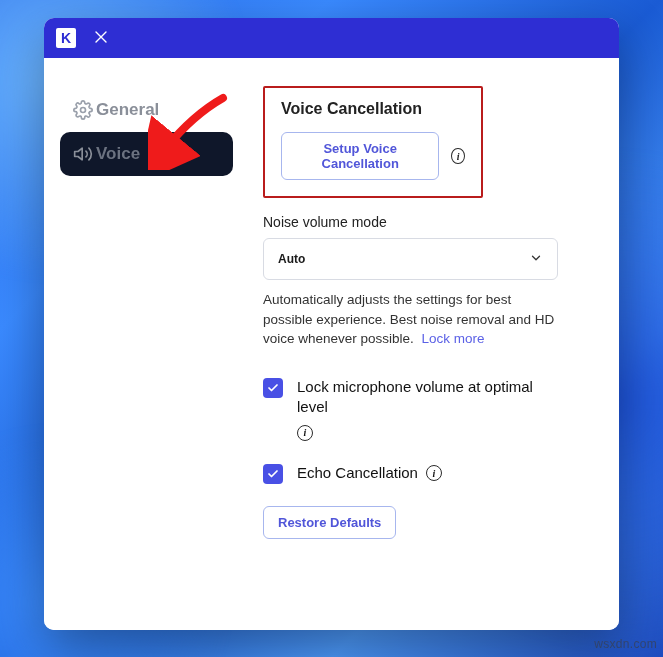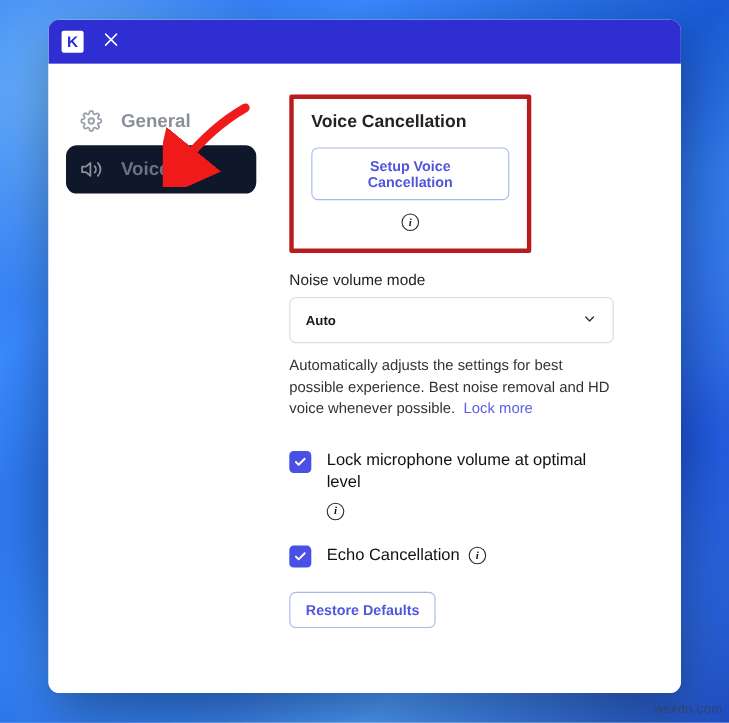--- a/index.html
+++ b/index.html
@@ -56,39 +56,39 @@
   }
   .body {
     flex:1; display:flex; background:#fff;
   }
   .sidebar {
     width:205px;
     padding:30px 16px;
   }
   .side-item {
     display:flex; align-items:center;
-    gap:16px;
+    gap:2px;
     height:44px;
     padding:0 12px;
     border-radius:10px;
     color:#8a8f99;
     font-size:17px;
     font-weight:700;
     cursor:pointer;
   }
   .side-item.active { background:#0f172a; color:#6b7280; }
   .side-item .icon { width:22px; display:flex; align-items:center; justify-content:center; }
 
   .content {
     flex:1;
     padding:28px 24px 24px 14px;
     position:relative;
   }
   .highlight-box {
-    border:4px solid #b91c1c;
+    border:2px solid #b91c1c;
     border-radius:2px;
     padding:12px 16px 16px;
     margin-bottom:16px;
     width:220px;
   }
   .section-title {
     font-size:16px; font-weight:700; color:#222; margin-bottom:14px;
   }
   .btn-outline {
     border:1.5px solid #a7b6ee;
@@ -103,21 +103,21 @@
   .info-icon {
     display:inline-flex;
     width:16px; height:16px;
     border:1.5px solid #2b2b2b;
     border-radius:50%;
     align-items:center; justify-content:center;
     font-size:10px; font-weight:700; font-style:italic;
     font-family: Georgia, serif;
     vertical-align:middle;
   }
-  .row { display:flex; align-items:center; gap:12px;flex-direction:column; }
+  .row { display:flex; align-items:center; gap:12px; }
 
   .field-label { font-size:14px; color:#222; margin:10px 0 8px; }
   .select {
     width:295px;
     height:42px;
     border:1px solid #d8dbe3;
     border-radius:6px;
     padding:0 14px;
     display:flex;
     align-items:center;

